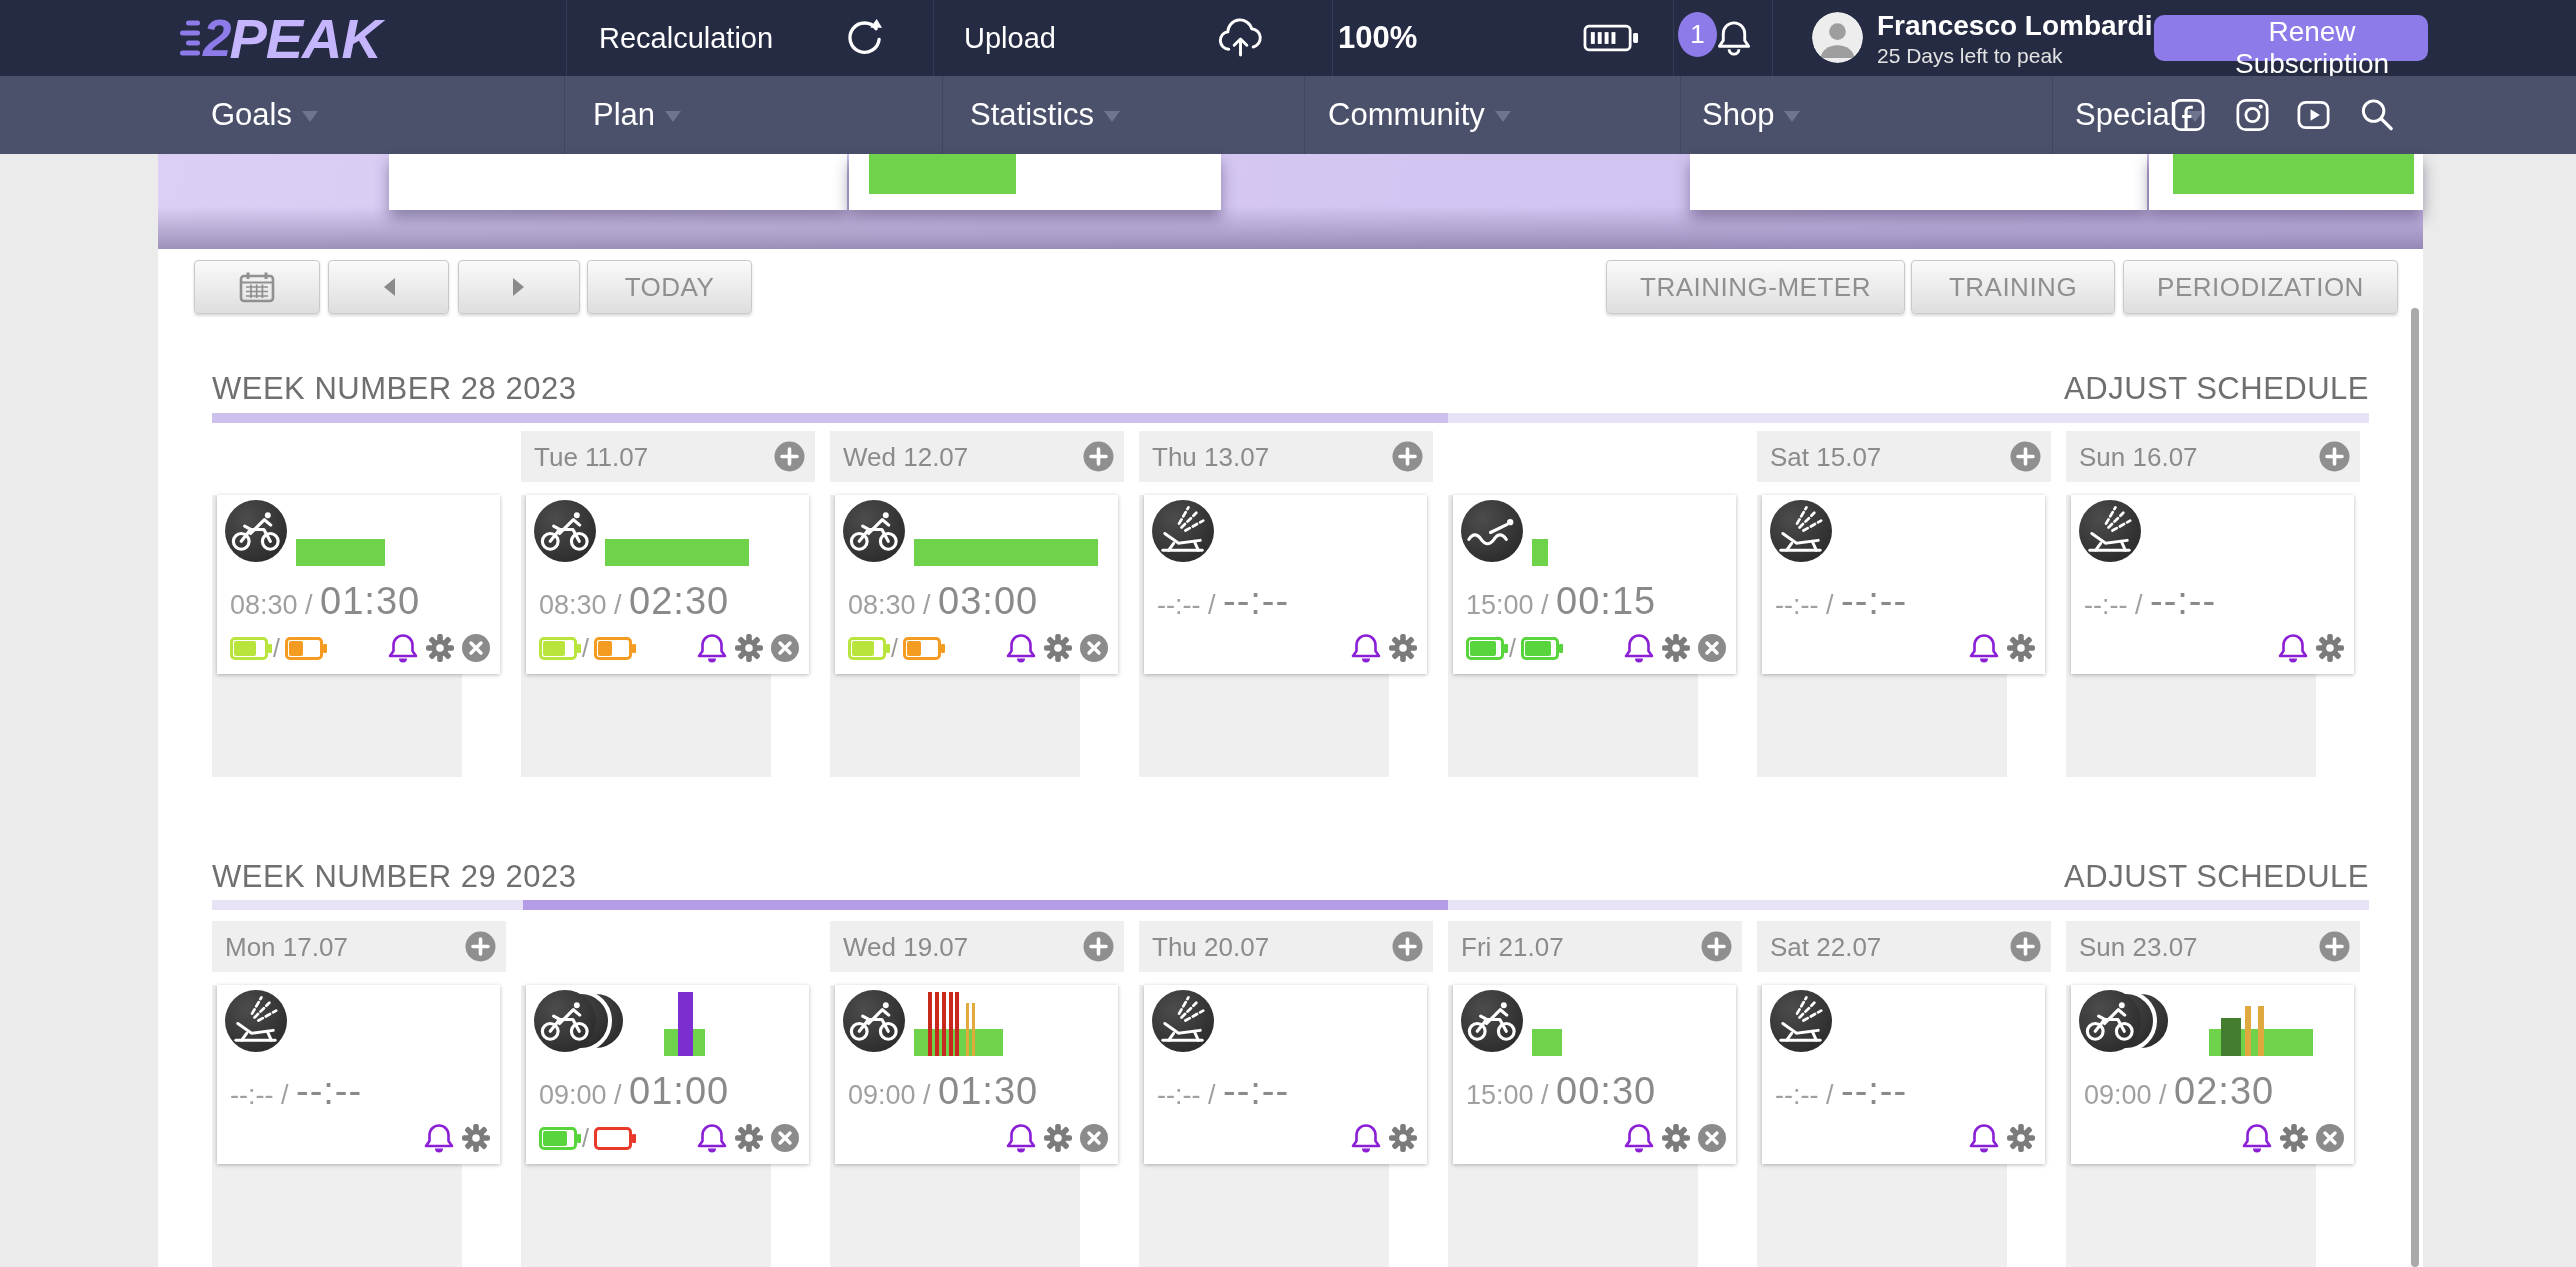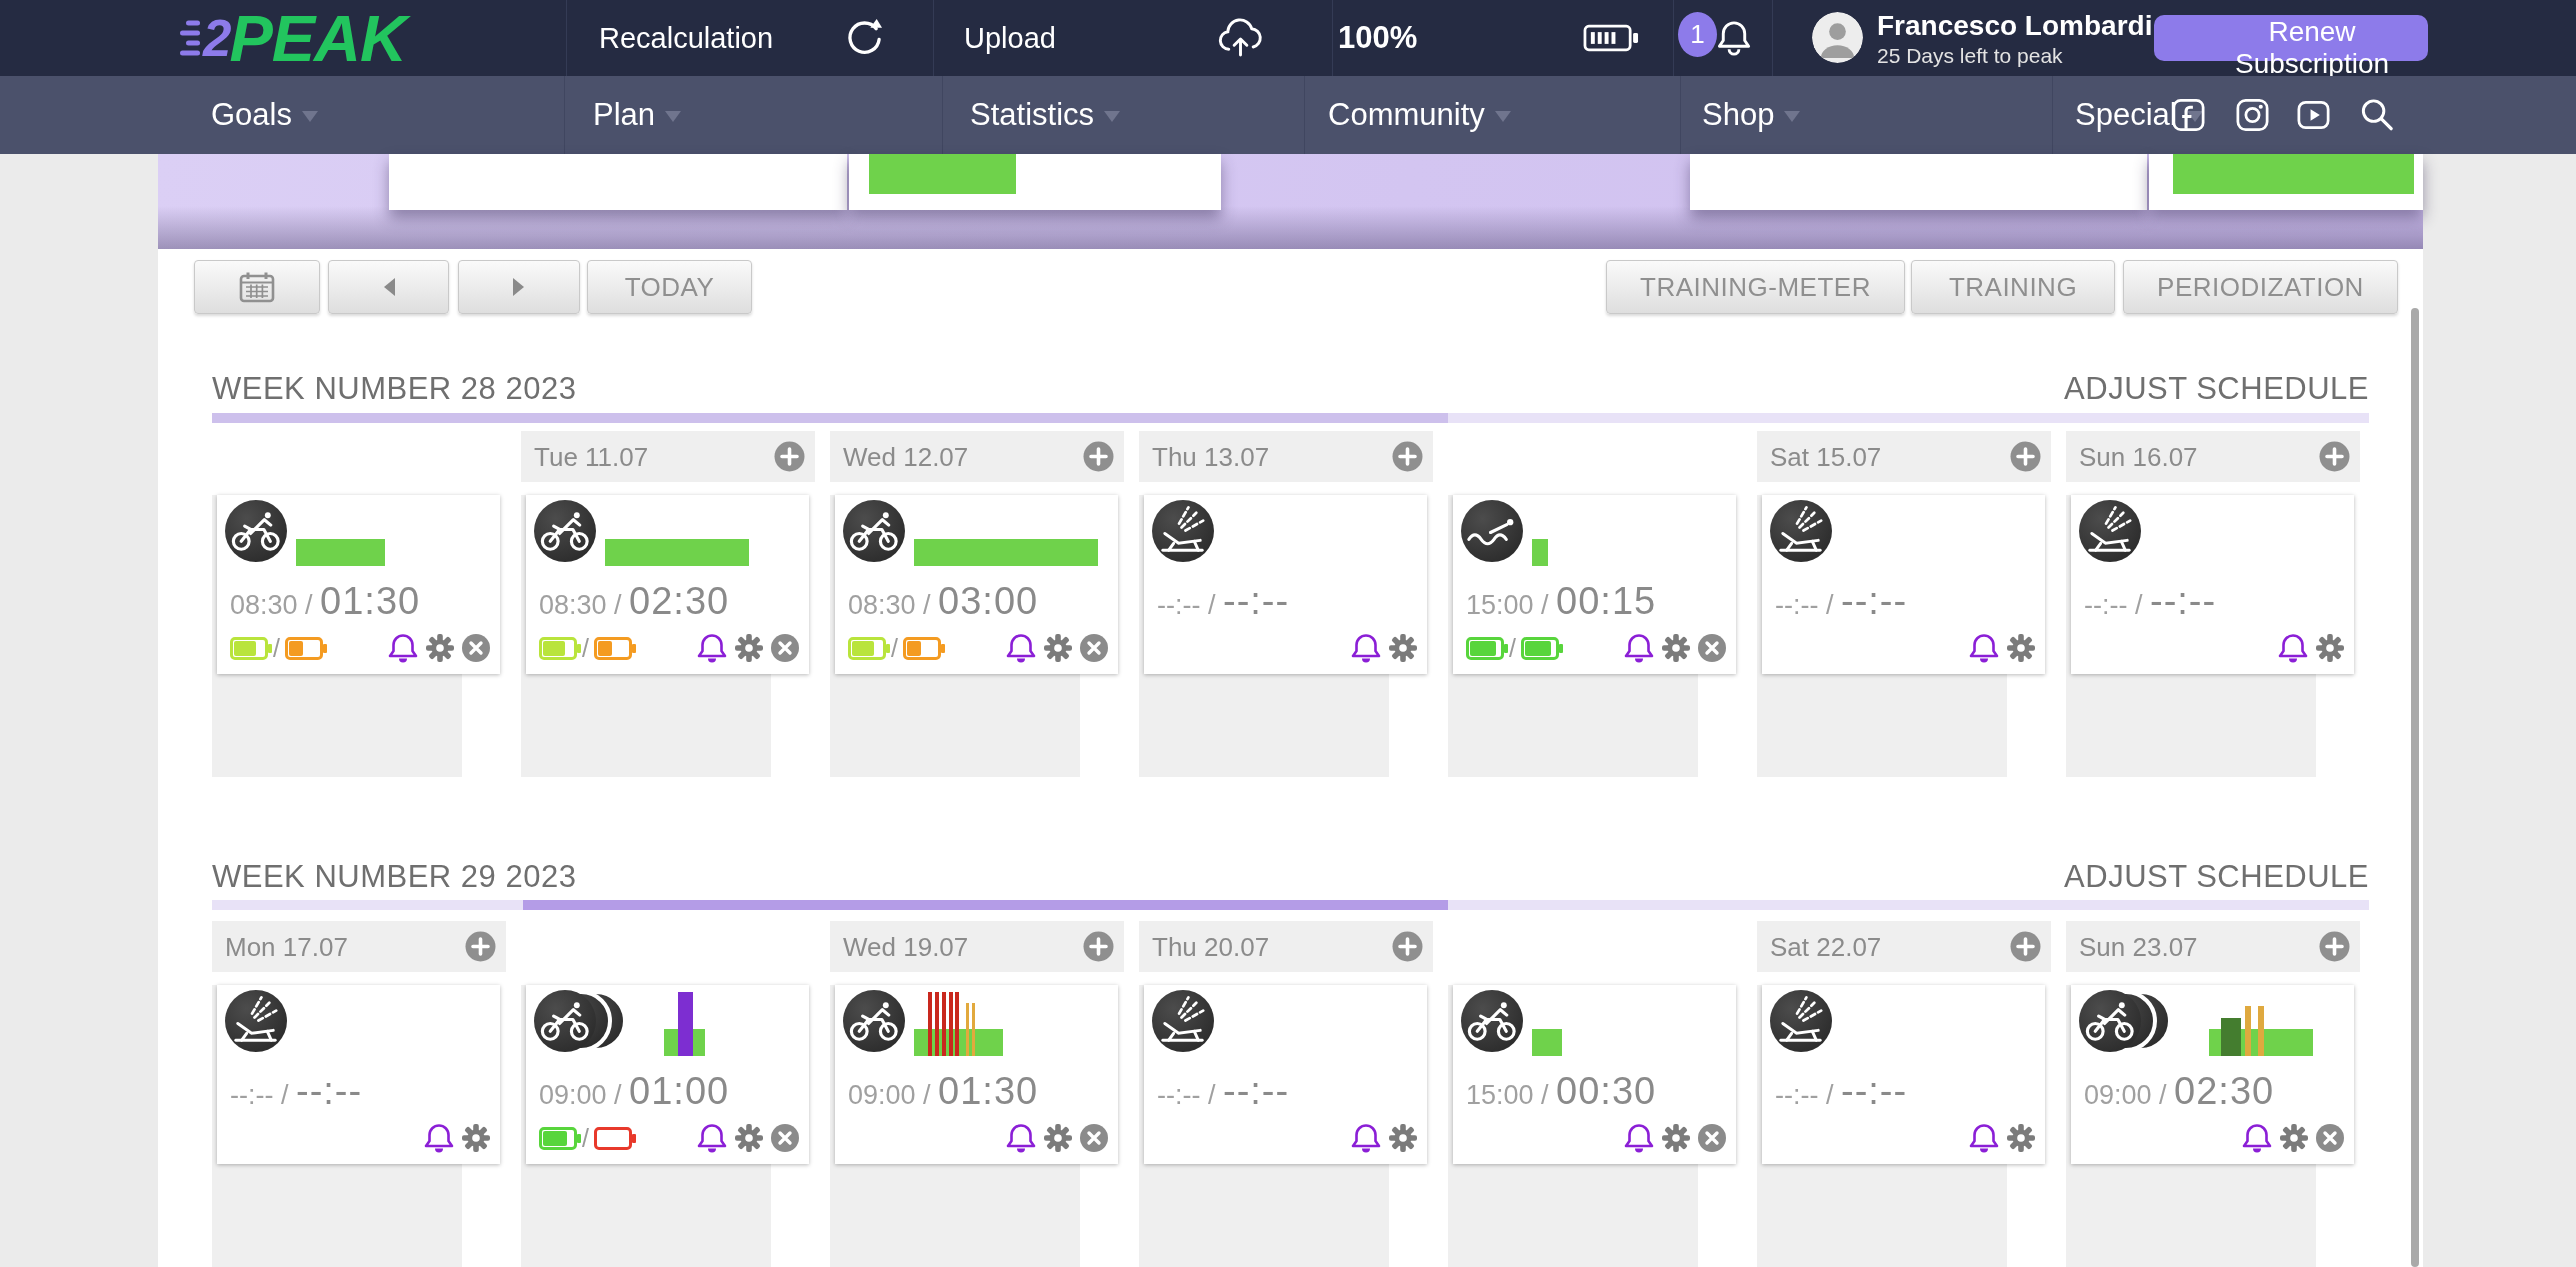--- a/index.html
+++ b/index.html
@@ -9,21 +9,21 @@
   .hdr{position:absolute;left:0;top:0;width:2576px;height:76px;background:#252b42;}
   .hdr-div{position:absolute;top:0;width:1px;height:76px;background:#343b55;}
   .logo{position:absolute;left:178px;top:38px;transform:translateY(-50%);display:flex;align-items:center;cursor:pointer;}
   .logo-dashes{display:inline-flex;flex-direction:column;gap:5px;margin-right:3px;}
   .logo-dashes i{display:block;height:5px;border-radius:3px;background:#8d7bea;}
   .logo-dashes i:nth-child(1){width:14px;margin-left:8px;}
   .logo-dashes i:nth-child(2){width:20px;margin-left:2px;}
   .logo-dashes i:nth-child(3){width:14px;margin-left:8px;}
   .logo-dashes i:nth-child(4){width:20px;margin-left:2px;}
   .logo-2{font-size:51px;font-weight:800;font-style:italic;color:#8d7bea;letter-spacing:-2px;}
-  .logo-peak{font-size:65px;font-weight:800;font-style:italic;color:#22c55e;letter-spacing:-1px;}
+  .logo-peak{font-size:56px;font-weight:800;font-style:italic;color:#c4b5fd;letter-spacing:-1px;}
   .hdr-label{position:absolute;top:38px;transform:translateY(-50%);color:#fff;font-size:29px;font-weight:500;cursor:pointer;}
   .hdr-label.pct{font-size:31px;font-weight:600;cursor:default;}
   .hdr-ic{position:absolute;display:block;cursor:pointer;}
   .badge{position:absolute;left:1678px;top:12px;width:39px;height:45px;border-radius:50%;
          background:#8d7bea;color:#fff;font-size:26px;display:flex;align-items:center;justify-content:center;z-index:3;}
   .avatar{position:absolute;left:1812px;top:12px;width:51px;height:51px;border-radius:50%;overflow:hidden;cursor:pointer;}
   .user{position:absolute;left:1877px;top:9px;color:#fff;}
   .user-name{font-size:28px;font-weight:700;line-height:34px;}
   .user-status{font-size:21px;color:#e3e3e3;line-height:26px;}
   .renew{position:absolute;left:2154px;top:15px;width:274px;height:46px;border:none;border-radius:10px;
@@ -829,20 +829,27 @@
                       <circle cx="15" cy="15" r="8.6"></circle>
                     </g>
                     <circle cx="15" cy="15" r="3.8" fill="#fff"></circle>
                   </svg></span>
               </div>
             </div>
           </div>
         </div>
       </div>
       <div class="col" style="left: 1448px; top: 921px; height: 346px;">
+        <div class="col-head">
+          <div class="col-label">Fri 21.07</div>
+          <div class="col-plus"><svg width="31" height="31" viewBox="0 0 31 31">
+              <circle cx="15.5" cy="15.5" r="15" fill="#8f8f8f"></circle>
+              <path d="M15.5 8 V23 M8 15.5 H23" stroke="#fff" stroke-width="3.6" stroke-linecap="round"></path>
+            </svg></div>
+        </div>
         <div class="col-body">
           <div class="card">
             <div class="act">
               <div class="disc main">
                 <svg width="62" height="62" viewBox="0 0 63 63">
                   <g stroke="#fff" stroke-width="3.2" fill="none" stroke-linecap="round" stroke-linejoin="round">
                     <circle cx="16.5" cy="42" r="8"></circle>
                     <circle cx="46" cy="42" r="8"></circle>
                     <path d="M16.5 42 L26 30 H39.5 L46 42"></path>
                     <path d="M26 34 L40 20 L46.5 25.5"></path>

